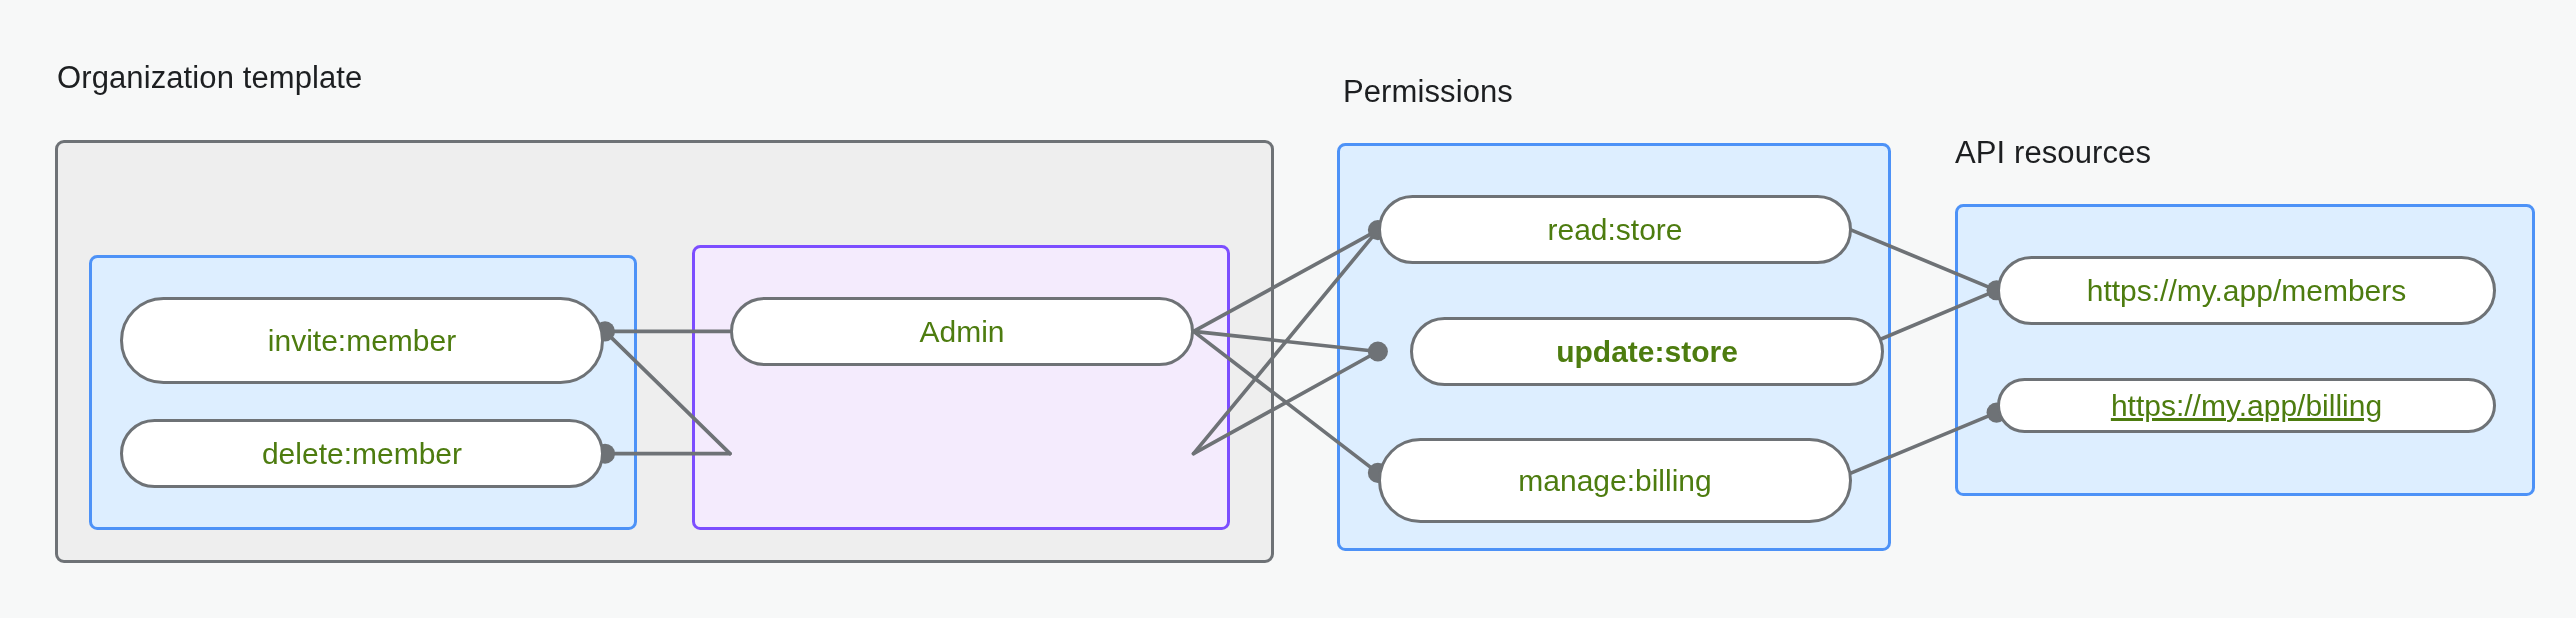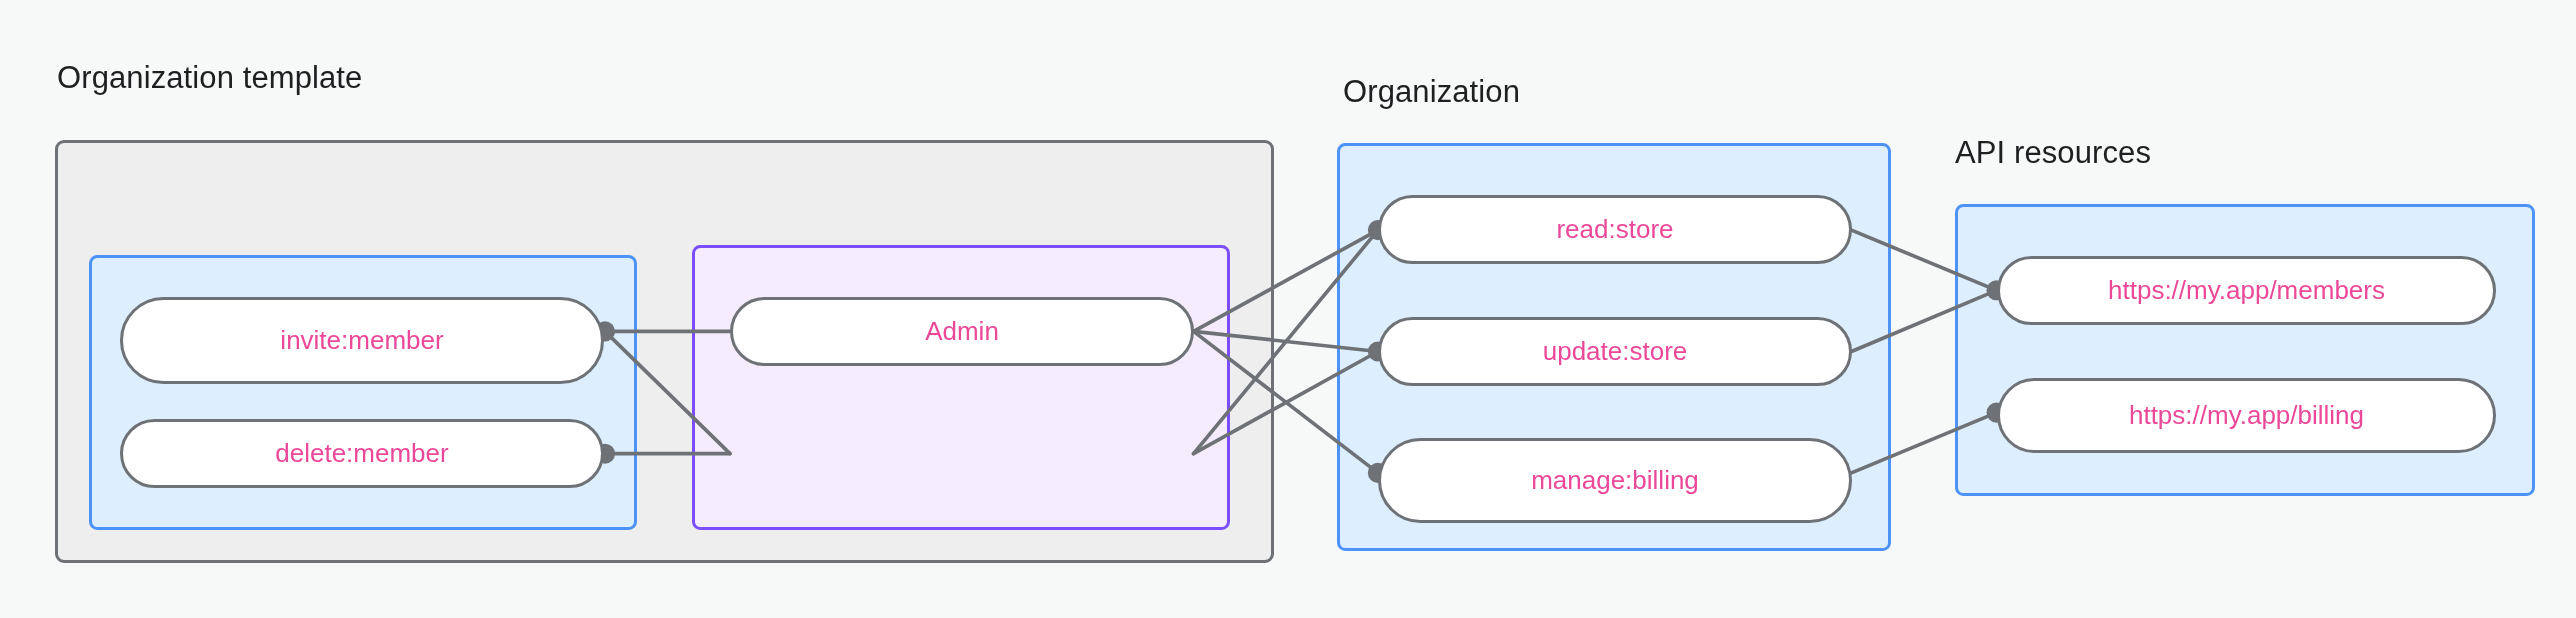--- a/index.html
+++ b/index.html
@@ -44,43 +44,43 @@
   
   .pill{
     position:absolute;
     box-sizing:border-box;
     background:#ffffff;
     border:3.7px solid #6e7276;
     border-radius:912px;
     display:flex;
     align-items:center;
     justify-content:center;
-    font-size:26px;
-    color:#ec4899;
+    font-size:30px;
+    color:#4d7c0f;
     white-space:nowrap;
     z-index:3;
   }
 
   
   #edges{position:absolute;left:0;top:0;width:2576px;height:619px;z-index:2;pointer-events:none;}
   #edges line{stroke:#6e7276;stroke-width:4;stroke-linecap:round;}
   #edges circle{fill:#6e7276;}
 </style>
 </head>
 <body>
 
 <div id="stage">
 
   <div class="caption" style="left:57px;top:62px;">Organization template</div>
 
   <div class="caption" style="left:89px;top:184px;">Organization permissions</div>
 
   <div class="caption" style="left:694px;top:184px;">Organization roles</div>
 
-  <div class="caption" style="left:1343px;top:76px;">Organization</div>
+  <div class="caption" style="left:1343px;top:76px;">Permissions</div>
 
   <div class="caption" style="left:1955px;top:137px;text-align:right;">API resources</div>
 
   <div class="box box-outer" style="left:55px;top:140px;width:1219px;height:423px;"></div>
 
   <div class="box box-blue" style="left:89px;top:255px;width:548px;height:275px;"></div>
 
   <div class="box box-purple" style="left:692px;top:245px;width:538px;height:285px;"></div>
 
   <div class="box box-blue" style="left:1337px;top:143px;width:554px;height:408px;"></div>
@@ -122,30 +122,30 @@
 
   <div class="pill" style="left:730px;top:297px;width:464px;height:69px;">
     <span>Admin</span>
   </div>
 
 
   <div class="pill" style="left:1378px;top:195px;width:474px;height:69px;">
     <span>read:store</span>
   </div>
 
-  <div class="pill" style="left:1378px;top:317px;width:474px;height:69px;">
+  <div class="pill" style="left:1410px;top:317px;width:474px;height:69px;font-weight:bold;">
     <span>update:store</span>
   </div>
 
   <div class="pill" style="left:1378px;top:438px;width:474px;height:85px;">
     <span>manage:billing</span>
   </div>
 
   <div class="pill" style="left:1997px;top:256px;width:499px;height:69px;text-align:right;">
     <span>https://my.app/members</span>
   </div>
 
-  <div class="pill" style="left:1997px;top:378px;width:499px;height:75px;">
+  <div class="pill" style="left:1997px;top:378px;width:499px;height:55px;text-decoration:underline;">
     <span>https://my.app/billing</span>
   </div>
 
 </div>
 
 
 </body></html>

